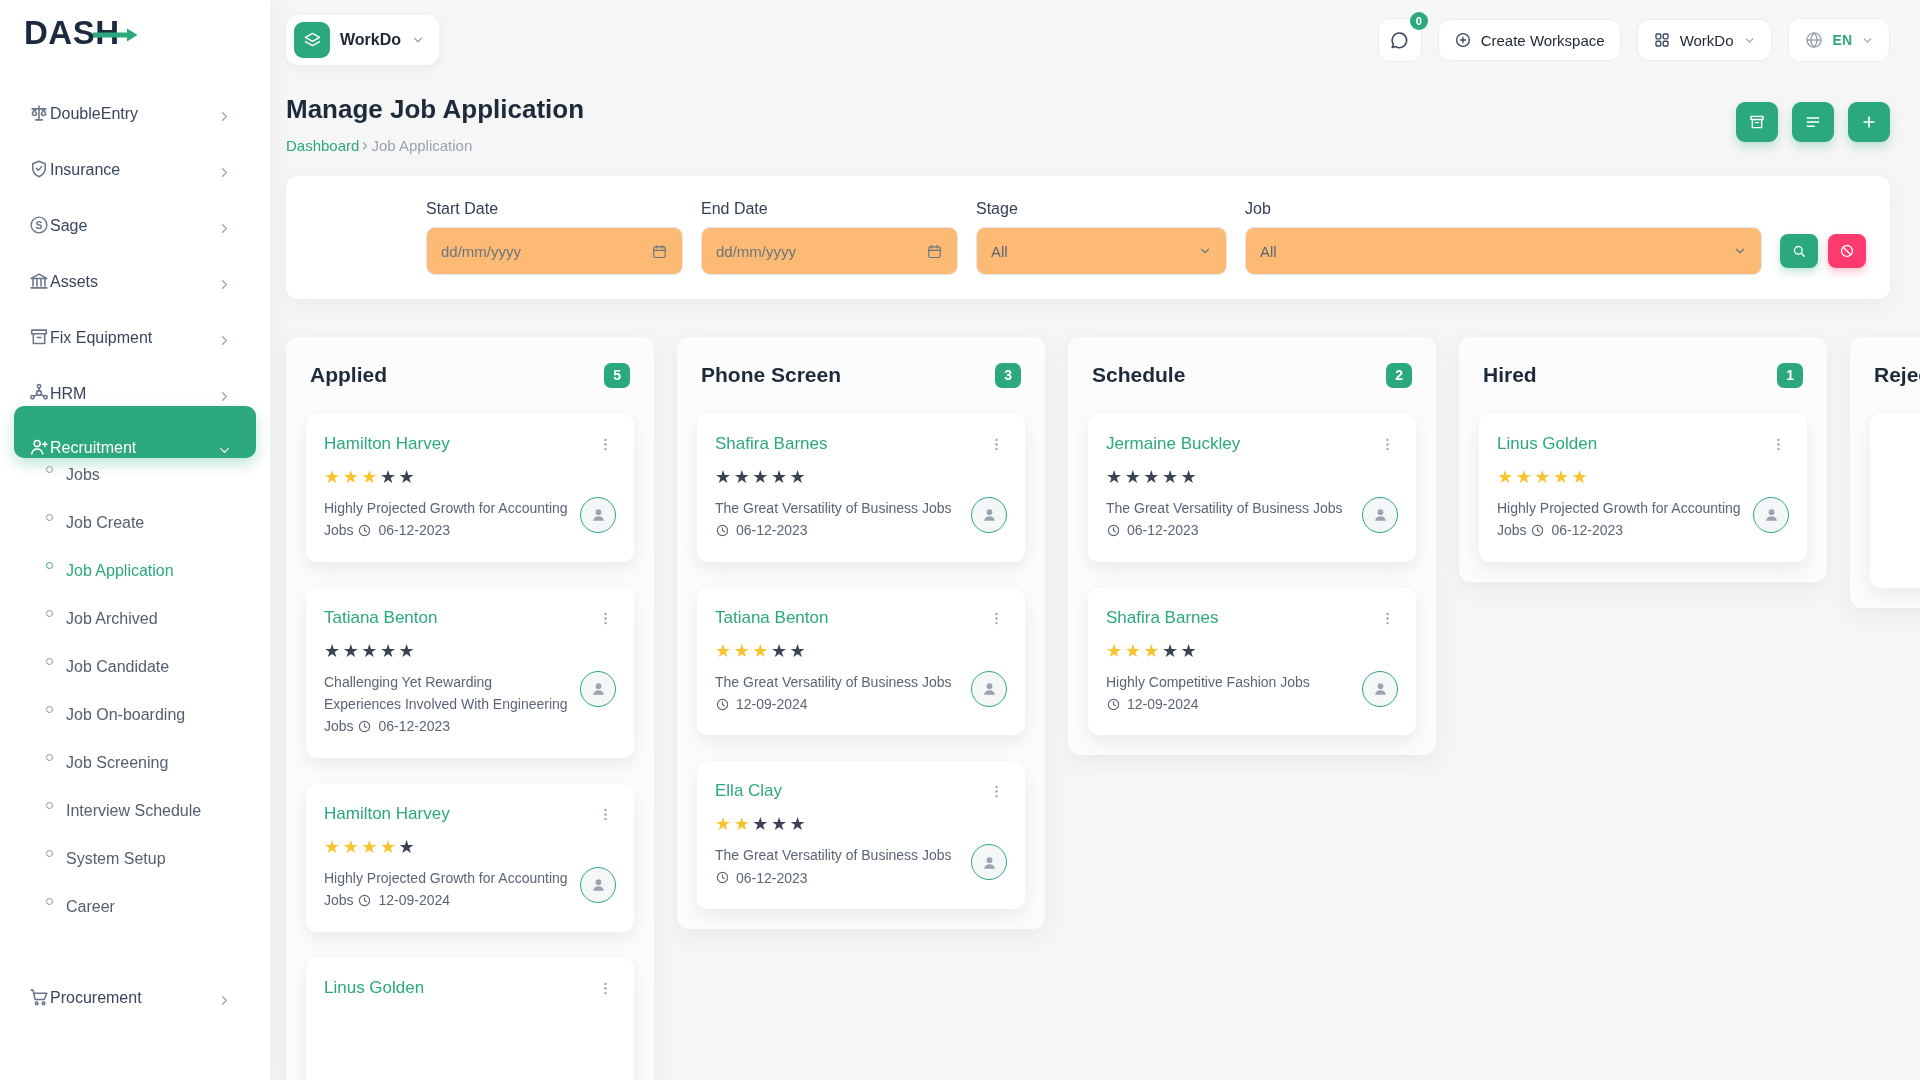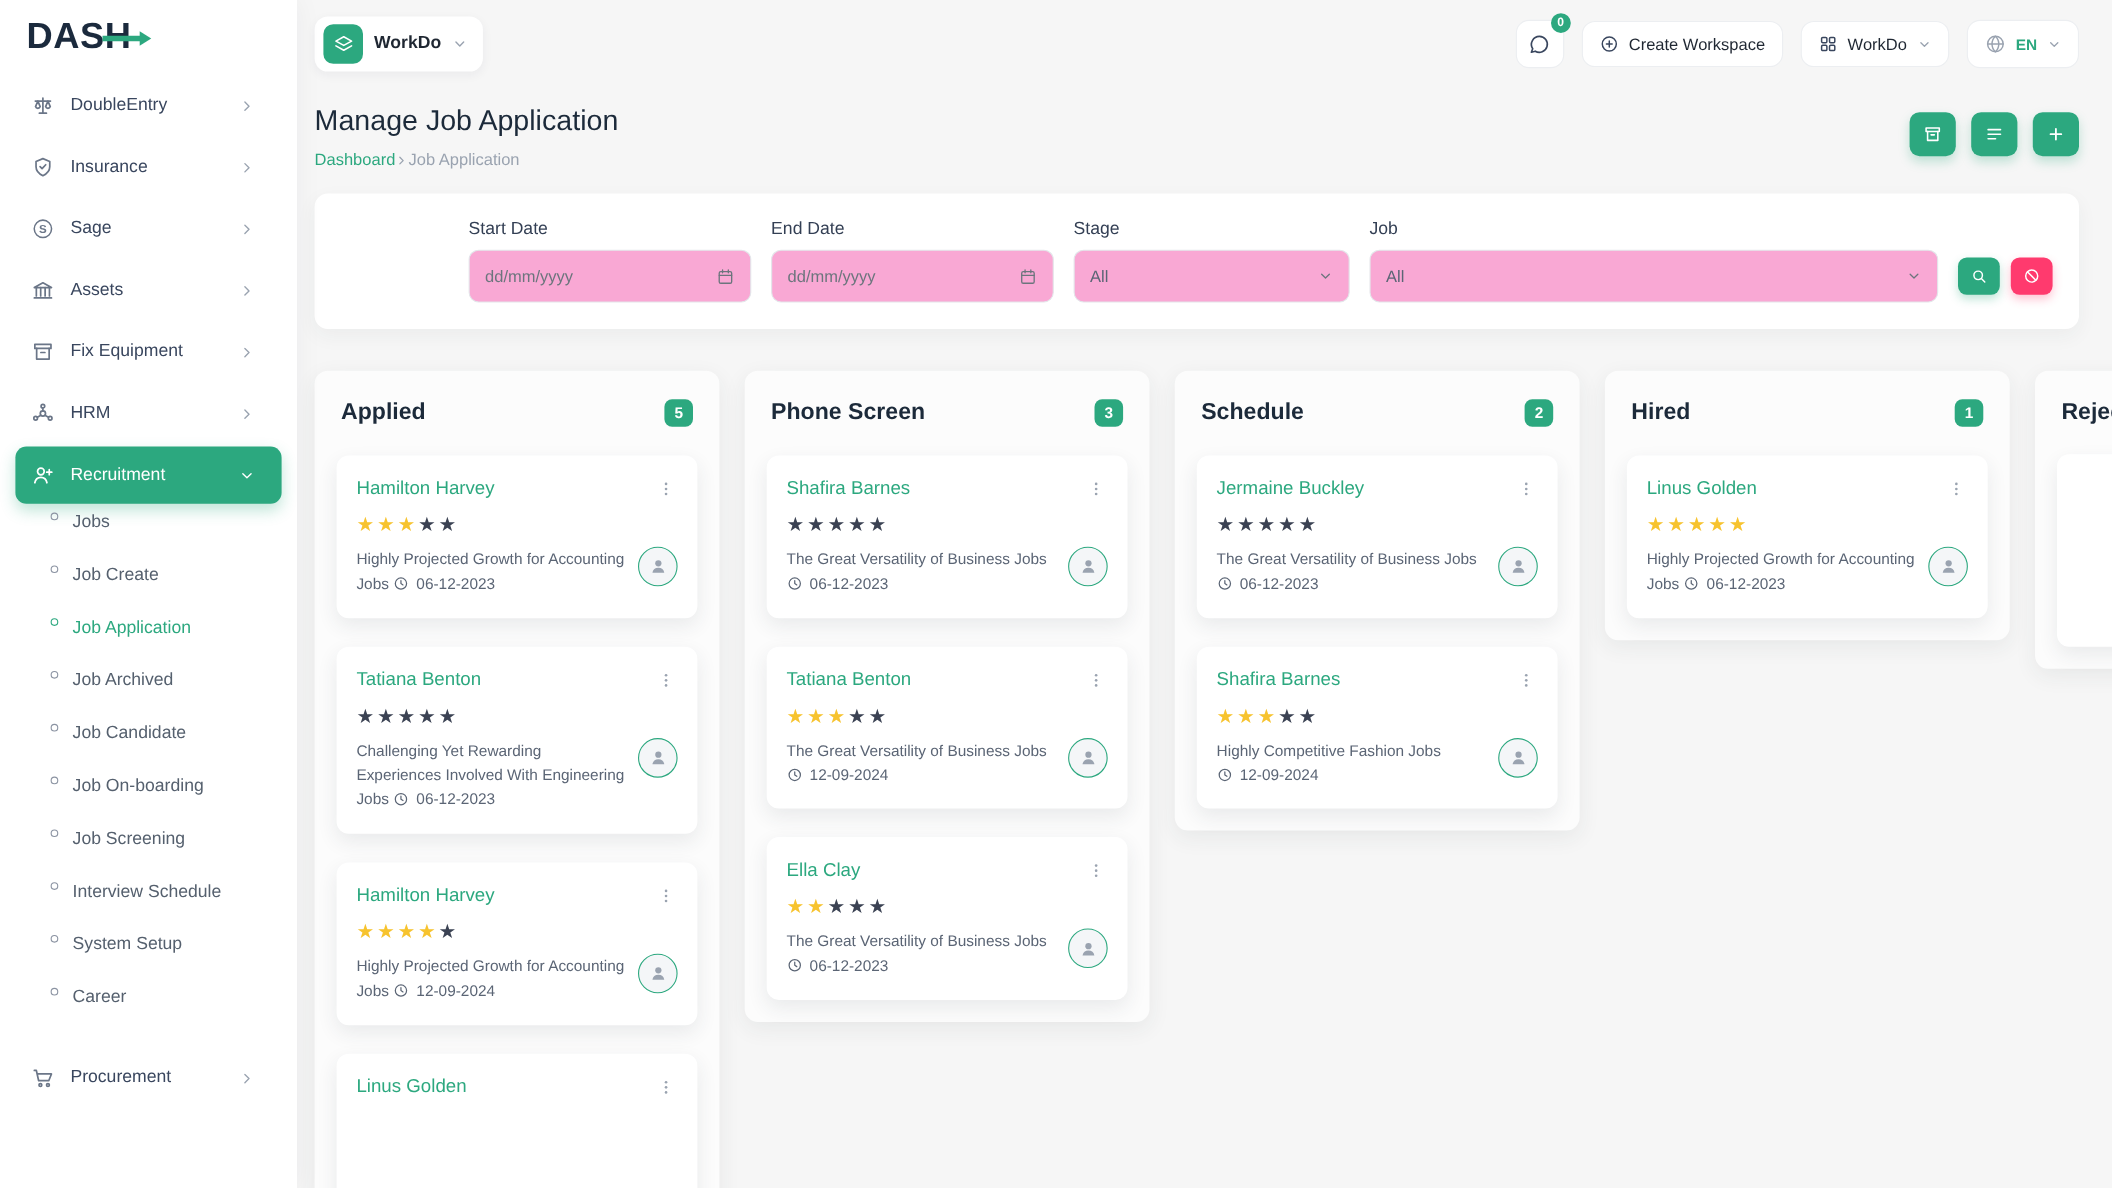--- a/index.html
+++ b/index.html
@@ -7,21 +7,21 @@
     font-family:"Liberation Sans",sans-serif;color:#1f2732}
   button{font-family:inherit;background:none;border:none}
   .app{display:flex;width:100%;height:100%}
 
   
   .sidebar{width:270px;min-width:270px;background:#fff;height:100%;padding:8px 0 0;
     box-shadow:0 0 24px rgba(30,40,60,.05);overflow:hidden;position:relative;z-index:5}
   .logo{display:flex;align-items:center;padding:6px 24px 16px;cursor:pointer}
   .logo-text{font-size:33px;font-weight:800;letter-spacing:.5px;color:#1b2a3d}
   .logo-arrow{margin-left:-27px;margin-top:4px}
-  .side-item{display:flex;align-items:center;gap:14px;padding:0 38px 0 28px;height:56px;
+  .side-item{display:flex;align-items:flex-end;padding:0 38px 0 28px;height:56px;
     color:#39465e;cursor:pointer}
   .side-ic{width:22px;height:22px;display:flex;align-items:center;justify-content:center;color:#6b7688;flex-shrink:0}
   .side-label{flex:1;font-size:16px;font-weight:500;line-height:1.25}
   .side-chev{display:flex;color:#9aa3b0;flex-shrink:0}
   .side-item.active{background:#2ca87f;color:#fff;border-radius:10px;margin:2px 14px;
     padding:0 24px 0 14px;height:52px;box-shadow:0 6px 14px rgba(44,168,127,.3)}
   .side-item.active .side-ic,.side-item.active .side-chev{color:#fff}
   .submenu{list-style:none;padding:6px 0}
   .sub-item{display:flex;align-items:flex-start;gap:13px;padding:0 24px 0 46px;height:48px;
     color:#55606e;font-size:16px;cursor:pointer}
@@ -45,37 +45,37 @@
     color:#fff;font-size:11px;font-weight:600;border-radius:9px;display:flex;align-items:center;
     justify-content:center;padding:0 5px}
   .pill-btn{display:flex;align-items:center;gap:9px;background:#fff;border:1px solid #eceef1;
     border-radius:12px;padding:11px 15px;font-size:15px;font-weight:500;color:#1f2732;cursor:pointer}
   .pbic{display:flex;color:#39465e}
   .pbic.globe{color:#9aa3b0}
   .lang-code{color:#2ca87f;font-weight:700;font-size:14px}
 
   .content{padding:12px 30px 0 16px}
   .page-head{display:flex;align-items:flex-start;justify-content:space-between;margin-top:10px}
-  .page-title{font-size:26px;font-weight:400;color:#1c2a3a}
+  .page-title{font-size:26px;font-weight:700;color:#1c2a3a}
   .breadcrumb{display:flex;align-items:center;margin-top:12px;font-size:15px}
   .crumb-home{color:#2ca87f;cursor:pointer;text-decoration:none}
   .crumb-sep{display:flex;color:#9aa3b0}
   .crumb-current{color:#9aa3b0}
   .actions{display:flex;gap:14px;margin-top:8px}
   .action-btn{width:42px;height:40px;border-radius:9px;background:#2ca87f;color:#fff;cursor:pointer;
     display:flex;align-items:center;justify-content:center;box-shadow:0 5px 10px rgba(44,168,127,.28)}
 
   
   .filter-card{background:#fff;border-radius:12px;margin-top:22px;padding:24px;
     box-shadow:0 6px 18px rgba(40,50,60,.05)}
   .filter-row{display:flex;justify-content:flex-end;align-items:flex-end;gap:18px}
   .field{display:flex;flex-direction:column;gap:9px}
   .field-label{font-size:16px;color:#333f54;font-weight:500}
   .inp{height:48px;border:1px solid #e3e6ea;border-radius:9px;padding:0 14px;font-size:15px;
-    color:#5b6575;background:#f9a8d4;display:flex;align-items:center;justify-content:space-between;gap:10px;cursor:pointer}
+    color:#5b6575;background:#fdba74;display:flex;align-items:center;justify-content:space-between;gap:10px;cursor:pointer}
   .inp input{border:none;outline:none;font-size:15px;color:#5b6575;width:100%;font-family:inherit;background:transparent}
   .inp input::placeholder{color:#6c757d}
   .w-date{width:257px}.w-stage{width:251px}.w-job{width:517px}
   .inp .tail{display:flex;color:#6c757d;flex-shrink:0}
   .filter-btns{display:flex;gap:10px;margin-bottom:7px}
   .fbtn{width:38px;height:34px;border-radius:8px;color:#fff;display:flex;align-items:center;
     justify-content:center;cursor:pointer}
   .fbtn.search{background:#2ca87f;box-shadow:0 4px 9px rgba(44,168,127,.3)}
   .fbtn.reset{background:#ff3a6e;box-shadow:0 4px 9px rgba(255,58,110,.3)}
 

